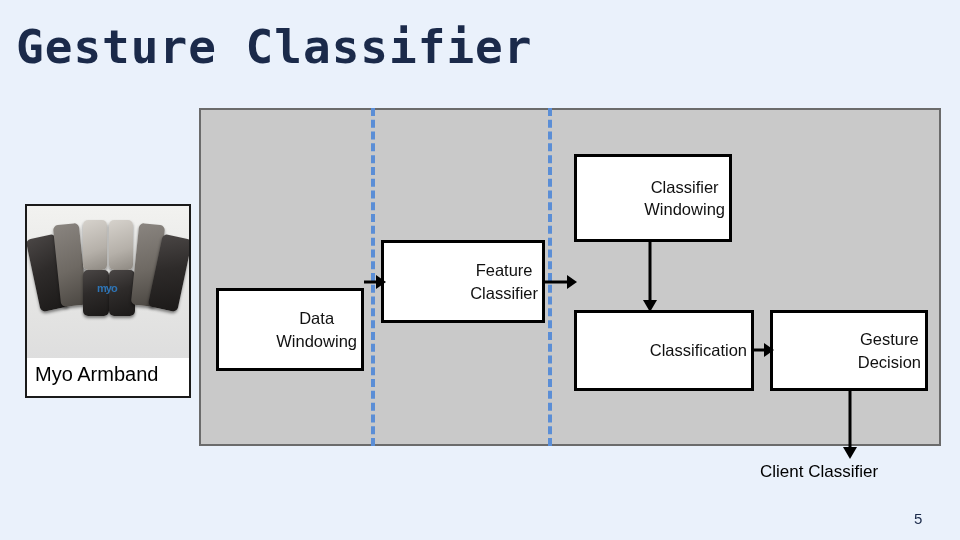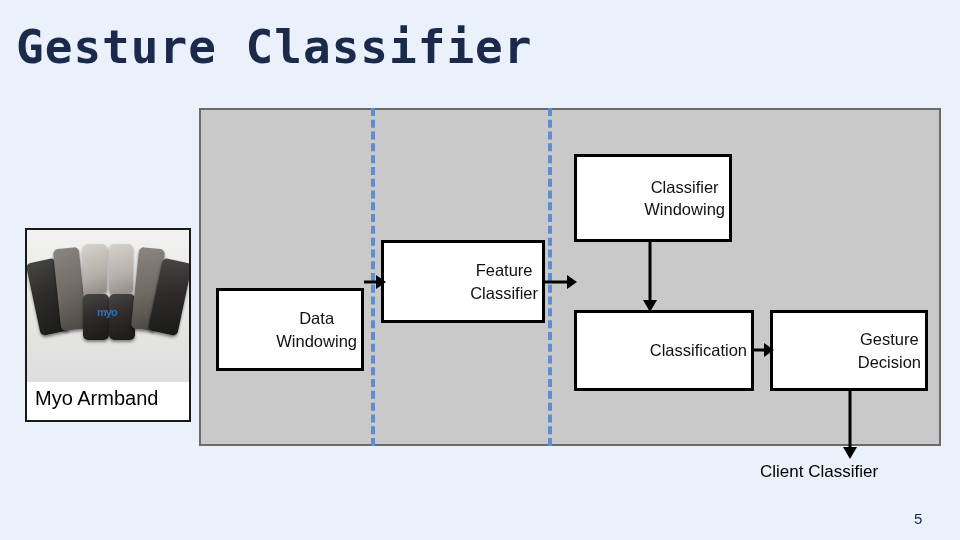--- a/index.html
+++ b/index.html
@@ -56,21 +56,20 @@
   .armband-box {
     position: absolute;
     left: 25px;
     top: 204px;
     width: 166px;
     height: 194px;
     border: 2px solid #1a1a1a;
     background: #ffffff;
     box-sizing: border-box;
     overflow: hidden;
-    margin-top: 24px;
   }
   .armband-photo {
     position: absolute;
     left: 0;
     top: 0;
     width: 162px;
     height: 152px;
     background: linear-gradient(180deg, #f2f2f0 0%, #e8e8e6 45%, #dedede 100%);
   }
   .seg {

